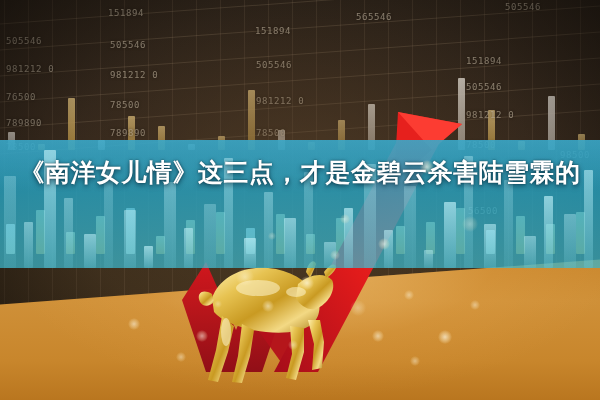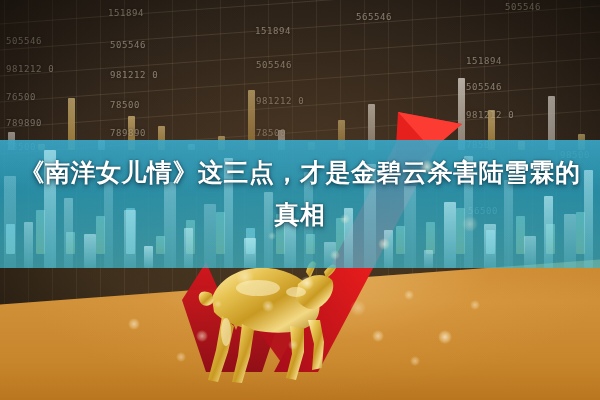--- a/index.html
+++ b/index.html
@@ -306,16 +306,15 @@
       <div class="spark" style="left: 128px; top: 318px; width: 12px; height: 12px; opacity: 0.59;"></div>
       <div class="spark" style="left: 462px; top: 216px; width: 16px; height: 16px; opacity: 0.35;"></div>
       <div class="spark" style="left: 340px; top: 214px; width: 10px; height: 10px; opacity: 0.47;"></div>
       <div class="spark" style="left: 268px; top: 232px; width: 8px; height: 8px; opacity: 0.35;"></div>
       <div class="spark" style="left: 372px; top: 330px; width: 12px; height: 12px; opacity: 0.59;"></div>
       <div class="spark" style="left: 410px; top: 356px; width: 10px; height: 10px; opacity: 0.47;"></div>
     </div>
 
   <div class="title">
     <span>《南洋女儿情》这三点，才是金碧云杀害陆雪霖的</span>
-    <span class="title-l2">真相</span>
   </div>
 
 </div>
 
 </body></html>

